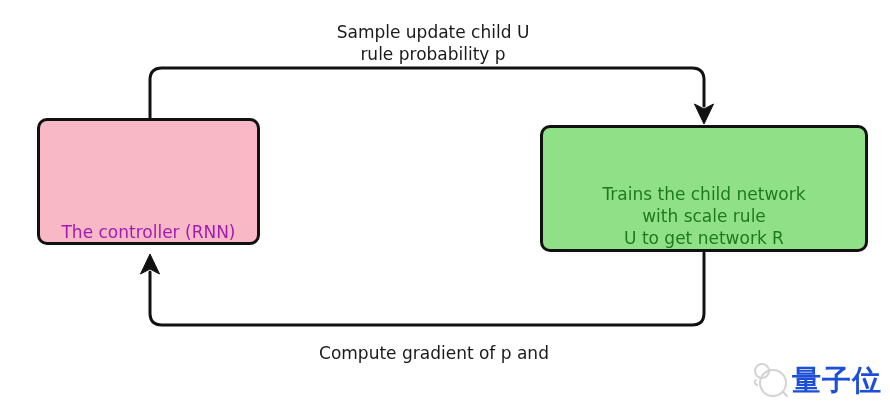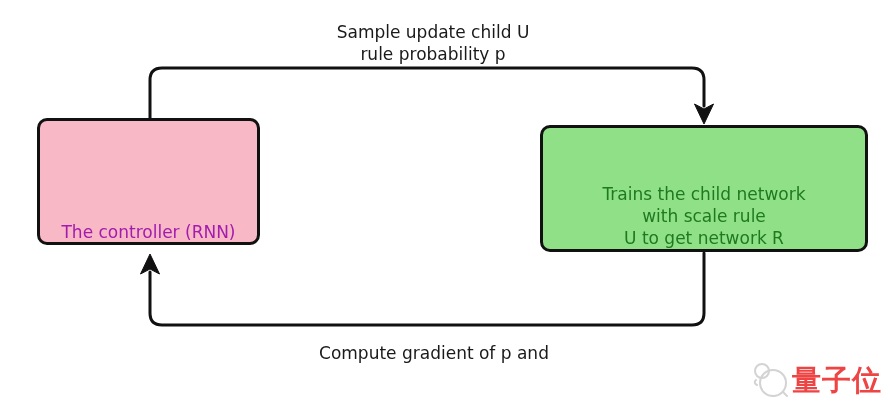--- a/index.html
+++ b/index.html
@@ -62,21 +62,21 @@
   .arrow-label span { display: block; }
   .label-top { left: 273px; top: 21px; }
   .label-bottom { left: 274px; top: 335px; line-height: 21px; margin-top: 8px; }
   .watermark {
     position: absolute;
     left: 750px;
     top: 358px;
     display: flex;
     align-items: center;
     gap: 0;
-    color: #ef4444;
+    color: #1d4ed8;
   }
   .watermark-text {
     font-size: 29px;
     font-weight: bold;
     letter-spacing: 1px;
     line-height: 1;
   }
 </style>
 </head>
 <body>

